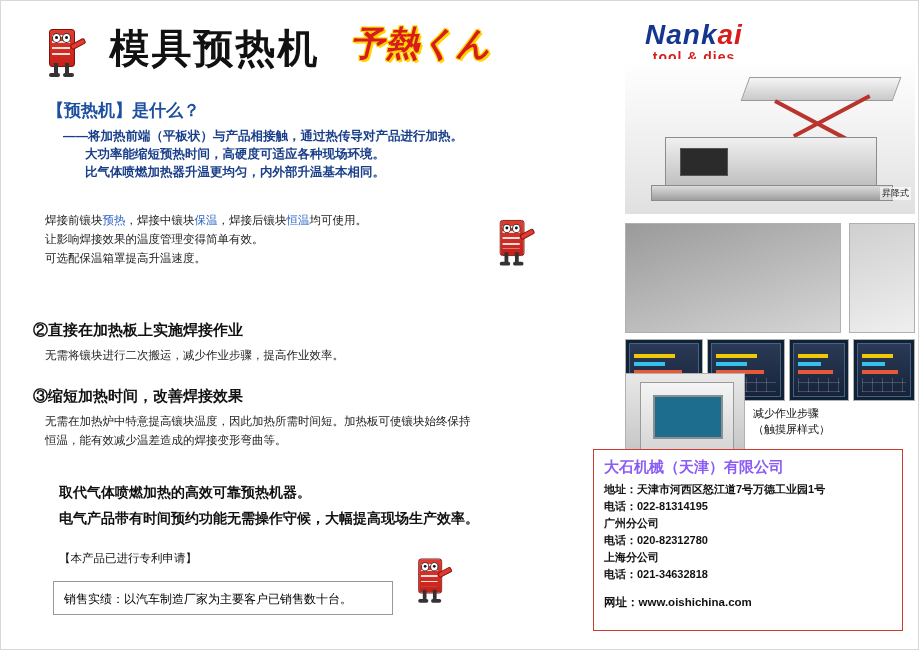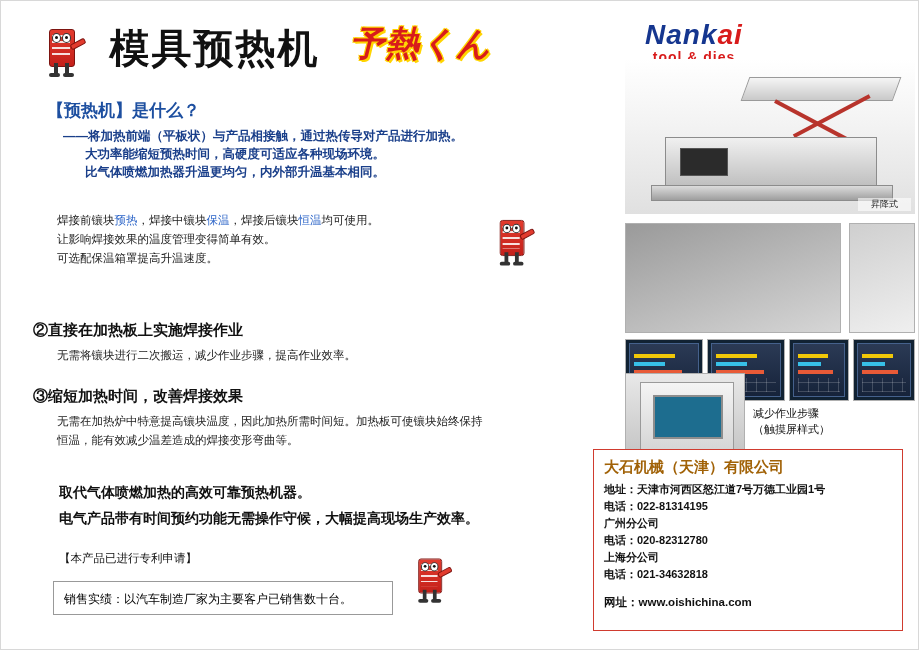--- a/index.html
+++ b/index.html
@@ -170,21 +170,21 @@
     left: 32px;
     width: 560px;
   }
   .item-head {
     font-size: 15px;
     font-weight: bold;
     color: #111;
   }
   .item-body {
     margin-top: 6px;
-    margin-left: 24px;
+    margin-left: 12px;
     font-size: 11.5px;
     line-height: 19px;
     color: #222;
   }
   .hl-blue { color: #2a63c7; }
   .item1 { top: 204px; }
   .item2 { top: 320px; }
   .item3 { top: 386px; }
 
   .mascot2 {
@@ -266,25 +266,25 @@
   .photo {
     position: absolute;
     background: #cfcfcf;
     border: 1px solid #b0b0b0;
     box-sizing: border-box;
     overflow: hidden;
   }
   .photo .cap {
     position: absolute;
     right: 4px;
-    bottom: 3px;
+    bottom: 14px;
     font-size: 9px;
     color: #222;
     background: rgba(255,255,255,.6);
-    padding: 0 13px;
+    padding: 0 2px;
     margin-top: 19px;
   }
 
   .p-main {
     left: 24px; top: 12px; width: 290px; height: 155px;
     background: linear-gradient(180deg,#ffffff 0%,#f2f2f2 45%,#e0e0e0 100%);
     border: none;
   }
   .table-top {
     position: absolute; left: 120px; top: 18px;
@@ -379,21 +379,21 @@
     width: 310px;
     height: 182px;
     border: 1.5px solid #d03b2f;
     background: #ffffff;
     box-sizing: border-box;
     padding: 8px 10px;
   }
   .contact-box .company {
     font-size: 15px;
     font-weight: bold;
-    color: #a16207;
+    color: #8b5cf6;
     margin-bottom: 4px;
   }
   .contact-box .line {
     font-size: 11px;
     font-weight: bold;
     line-height: 17px;
     color: #111;
   }
   .contact-box .web {
     margin-top: 12px;

